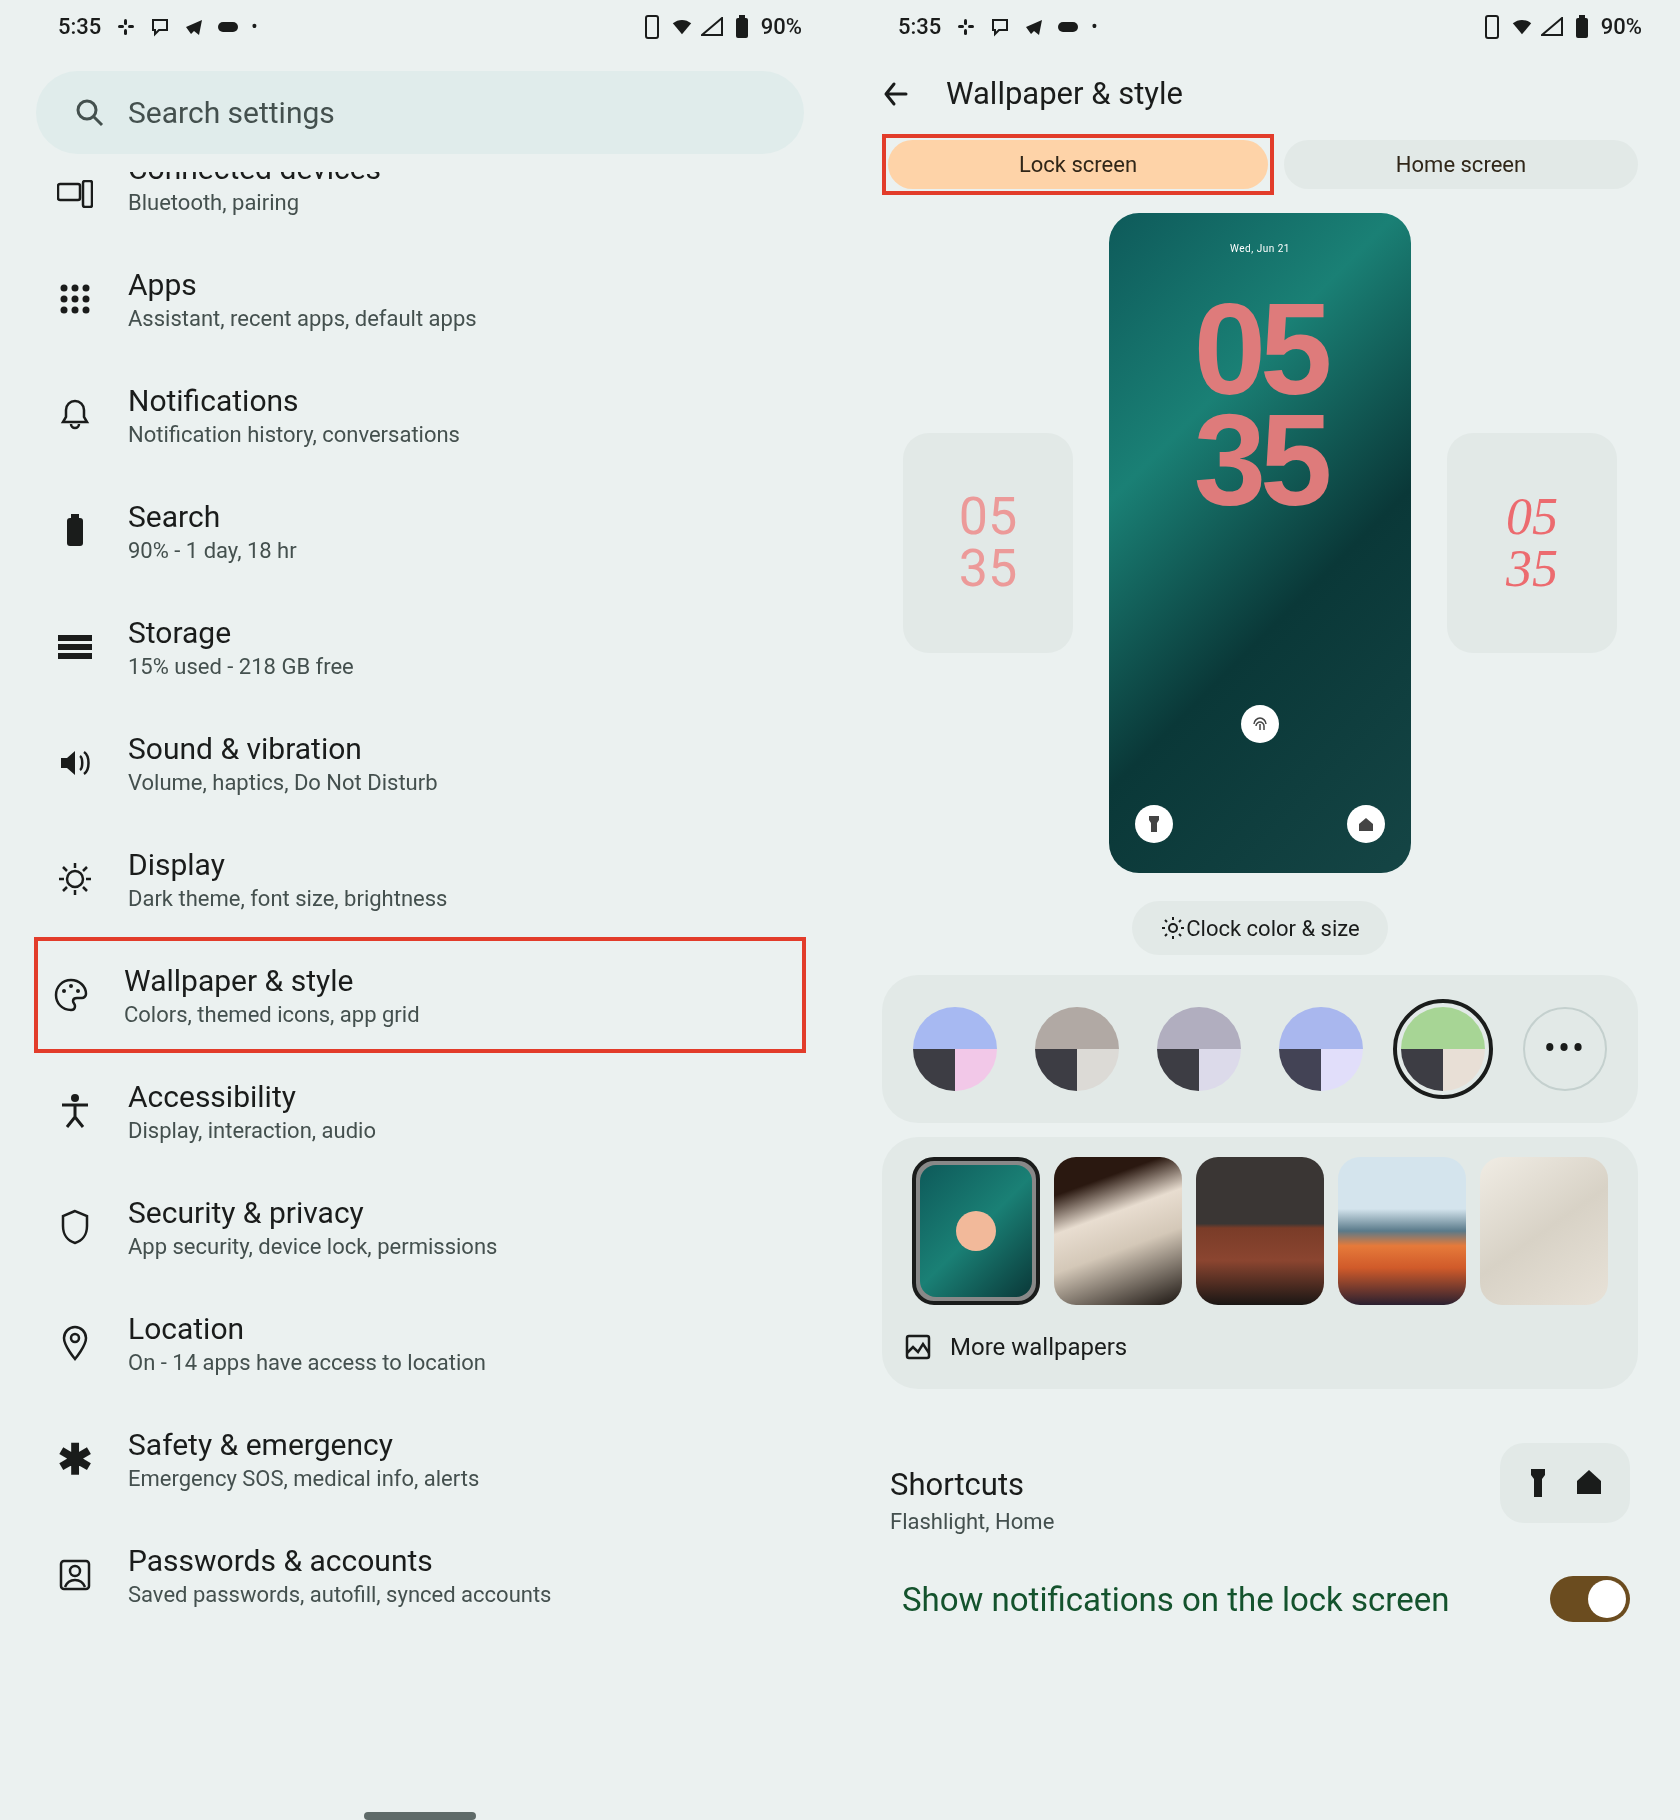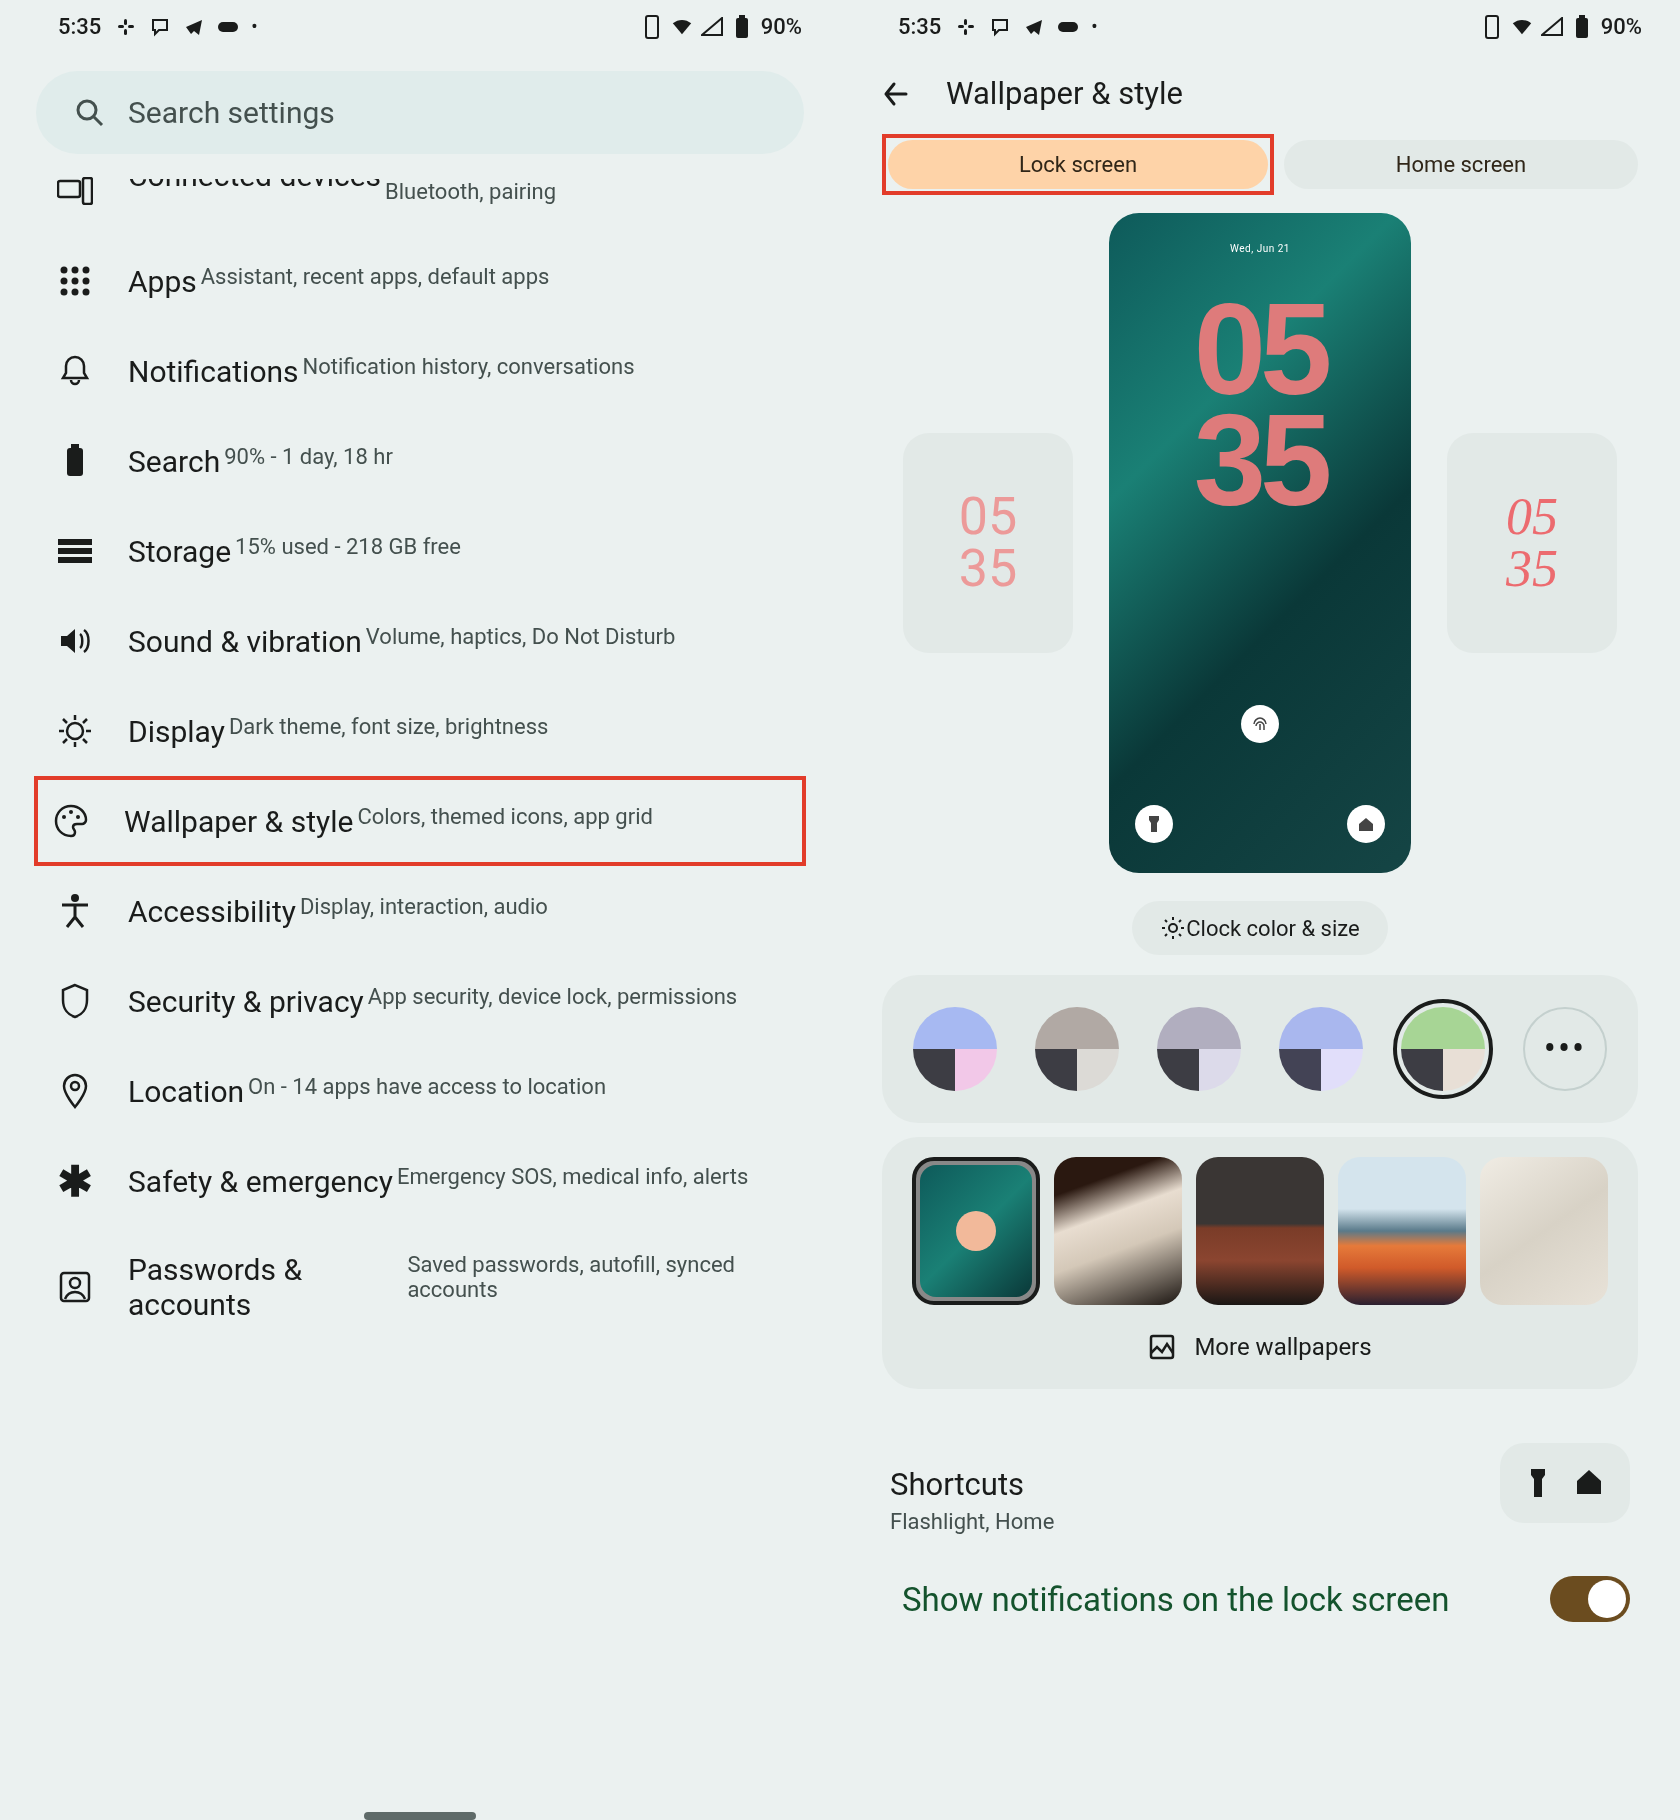--- a/index.html
+++ b/index.html
@@ -51,21 +51,21 @@
     padding: 22px 46px 22px 52px;
     gap: 34px;
     border: 4px solid transparent;
   }
   .settings-item.highlight {
     border: 4px solid #e23c2a;
     margin: 0 34px;
     padding-left: 14px; padding-right: 8px;
   }
   .item-icon { width: 38px; height: 38px; color: #1a1c1b; display: flex; align-items: center; justify-content: center; flex-shrink: 0; }
-  .item-text { display: flex; flex-direction: row; gap: 4px; }
+  .item-text { display: flex; flex-direction: column; gap: 4px; }
   .item-title { font-size: 30px; color: #1a1c1b; }
   .item-sub { font-size: 22px; color: #44504e; }
   .scroll-hint {
     position: absolute; bottom: 0; left: 50%; transform: translateX(-50%);
     width: 112px; height: 8px; background: #5f6b69; border-radius: 4px;
   }
   
   .ws-header {
     display: flex; align-items: center; gap: 34px;
     padding: 22px 40px 8px;
@@ -145,21 +145,21 @@
   .wall-row { display: flex; gap: 14px; justify-content: center; }
   .wall-thumb {
     width: 128px; height: 148px; border-radius: 22px;
     background: #888; overflow: hidden;
   }
   .wall-thumb.selected {
     border: 4px solid #1a1c1b; padding: 4px;
   }
   .wall-thumb.selected .inner { width: 100%; height: 100%; border-radius: 16px; }
   .more-wall {
-    display: flex; align-items: center; justify-content: center;
+    display: flex; align-items: center; justify-content: flex-start;
     gap: 18px; padding: 28px 0 4px; font-size: 24px; color: #1a1c1b;
   }
   .shortcut-section {
     display: flex; align-items: center; justify-content: space-between;
     padding: 22px 50px 26px;
   }
   .sc-text .t1 { font-size: 31px; color: #1a1c1b; margin-top: 35px; }
   .sc-text .t2 { font-size: 22px; color: #44504e; margin-top: 6px; }
   .sc-icons {
     background: #e2e9e7; border-radius: 24px; padding: 24px 26px;

